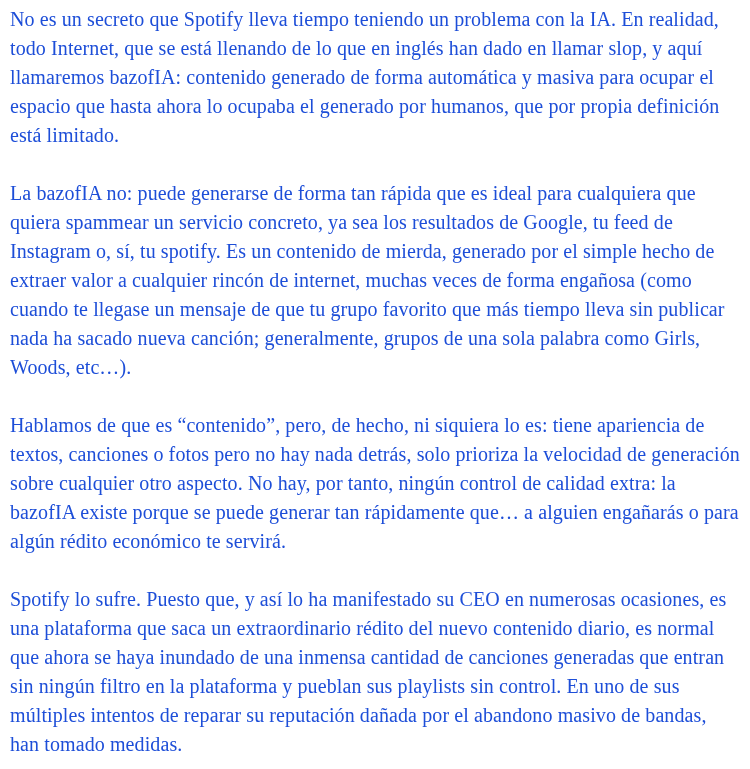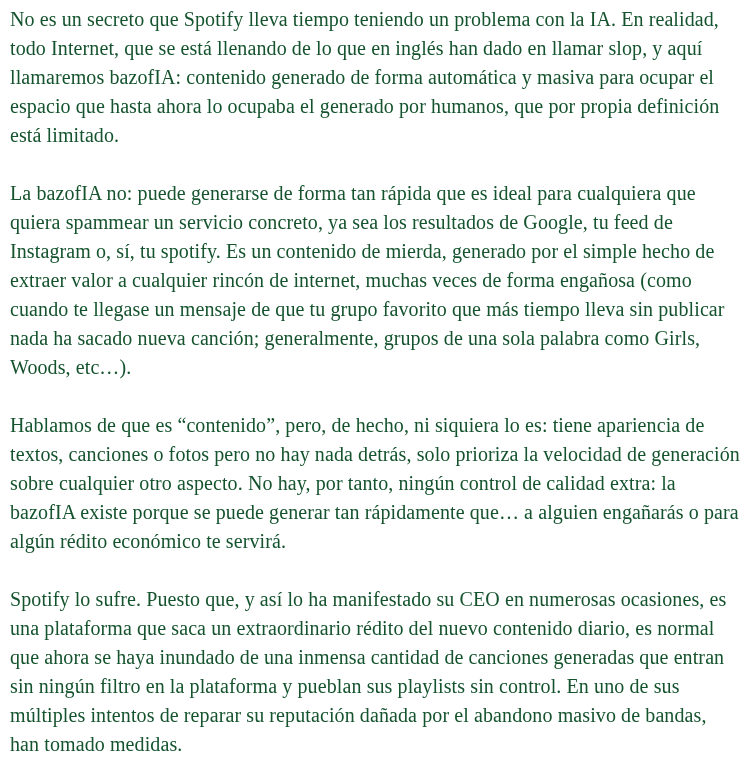--- a/index.html
+++ b/index.html
@@ -7,21 +7,21 @@
     padding: 0;
     background: #ffffff;
   }
   .article {
     width: 750px;
     box-sizing: border-box;
     padding: 5px 10px 0 10px;
     font-family: "Liberation Serif", "DejaVu Serif", serif;
     font-size: 20px;
     line-height: 29px;
-    color: #14532d;
+    color: #1d4ed8;
     letter-spacing: 0.1px;
     text-align: left;
     -webkit-font-smoothing: antialiased;
   }
   .article p {
     margin: 0 0 29px 0;
   }
 </style>
 </head>
 <body>

